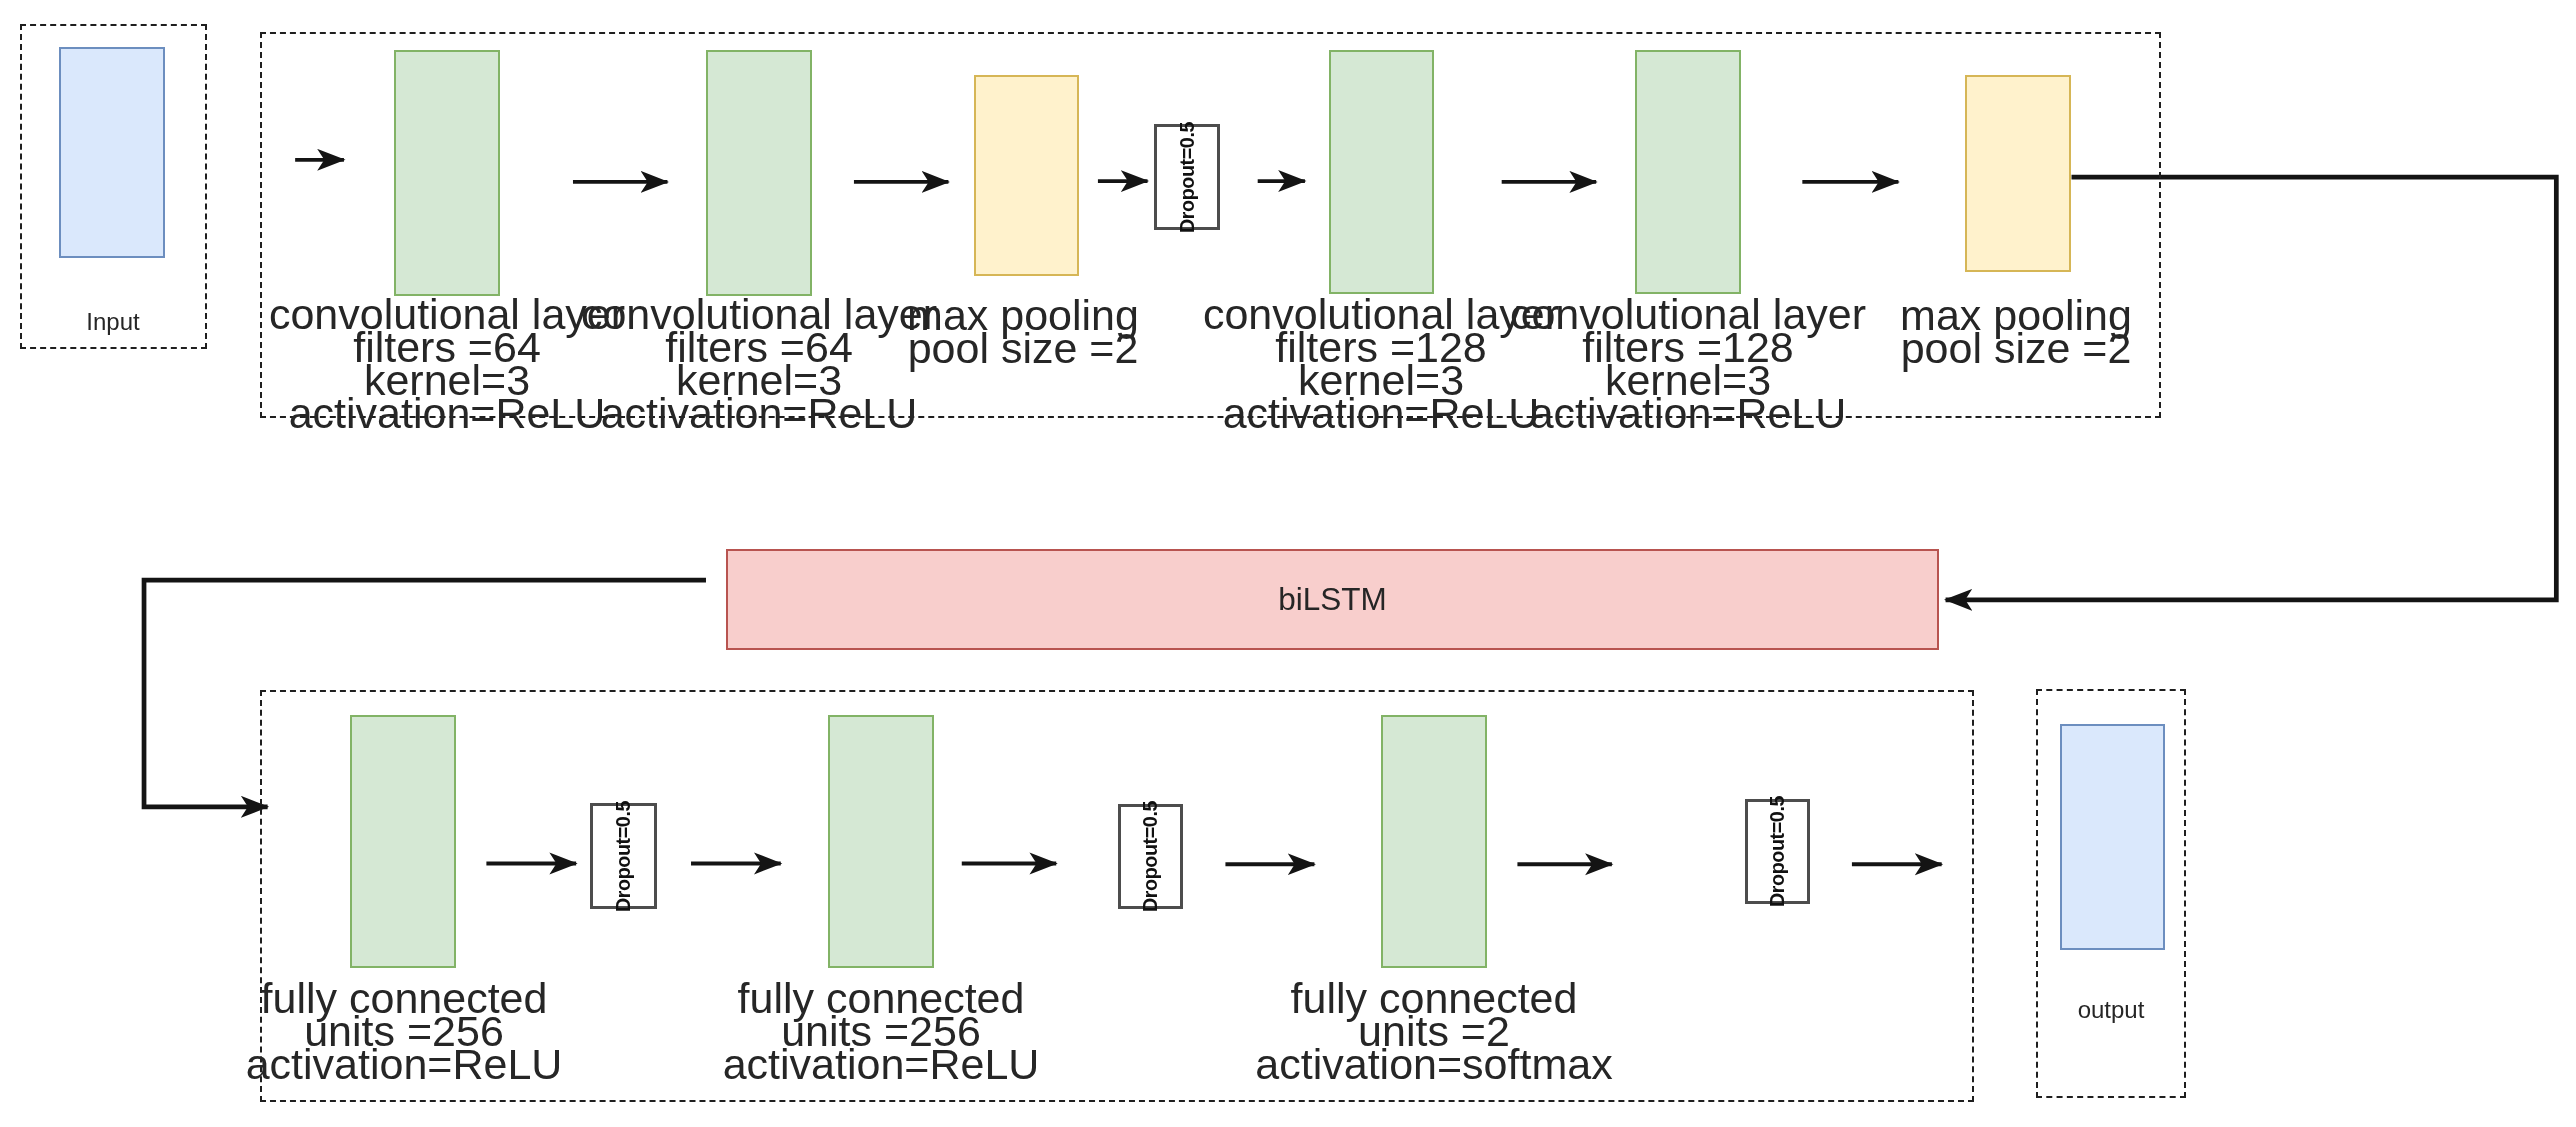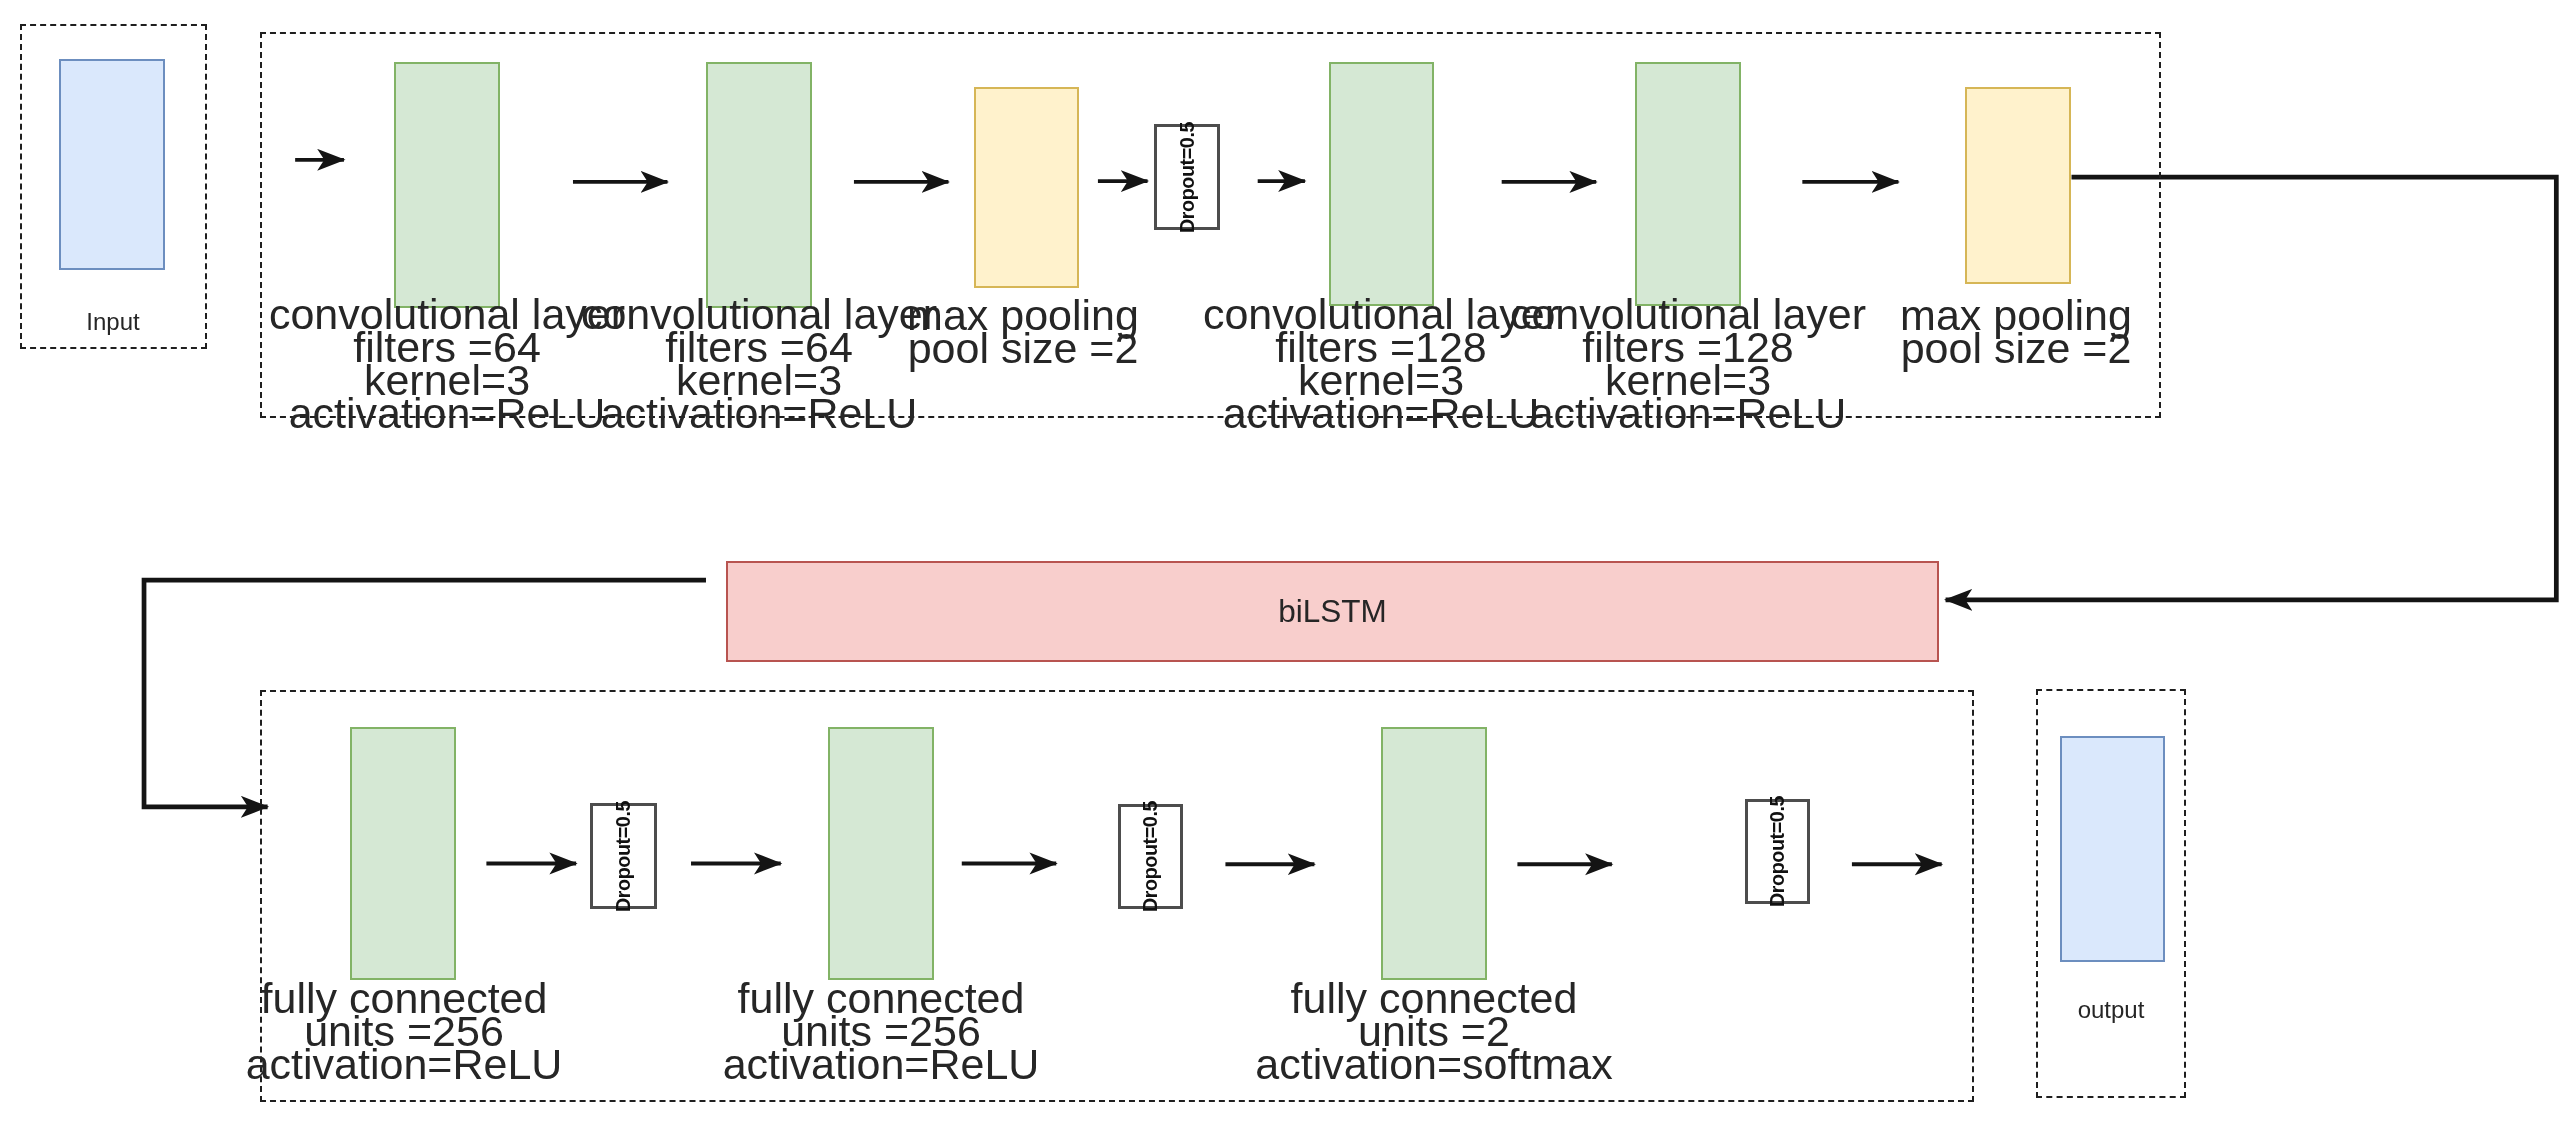--- a/index.html
+++ b/index.html
@@ -14,21 +14,20 @@
   .frame{
     position:absolute;
     border:2.4px dashed #1f1f1f;
     background:transparent;
     box-sizing:border-box;
   }
   .node{
     position:absolute;
     box-sizing:border-box;
     border:2.4px solid;
-    margin-top:12px;
   }
   .node.blue  {background:var(--io-fill,#dae8fc);  border-color:var(--io-stroke,#6c8ebf);}
   .node.green {background:var(--conv-fill,#d5e8d4);border-color:var(--conv-stroke,#82b366);}
   .node.yellow{background:var(--pool-fill,#fff2cc);border-color:var(--pool-stroke,#d6b656);}
   .node.red   {background:var(--bilstm-fill,#f8cecc);border-color:var(--bilstm-stroke,#b85450);
                display:flex;align-items:center;justify-content:center;
                font-size:31.5px;}
   .dropout{
     position:absolute;
     box-sizing:border-box;

